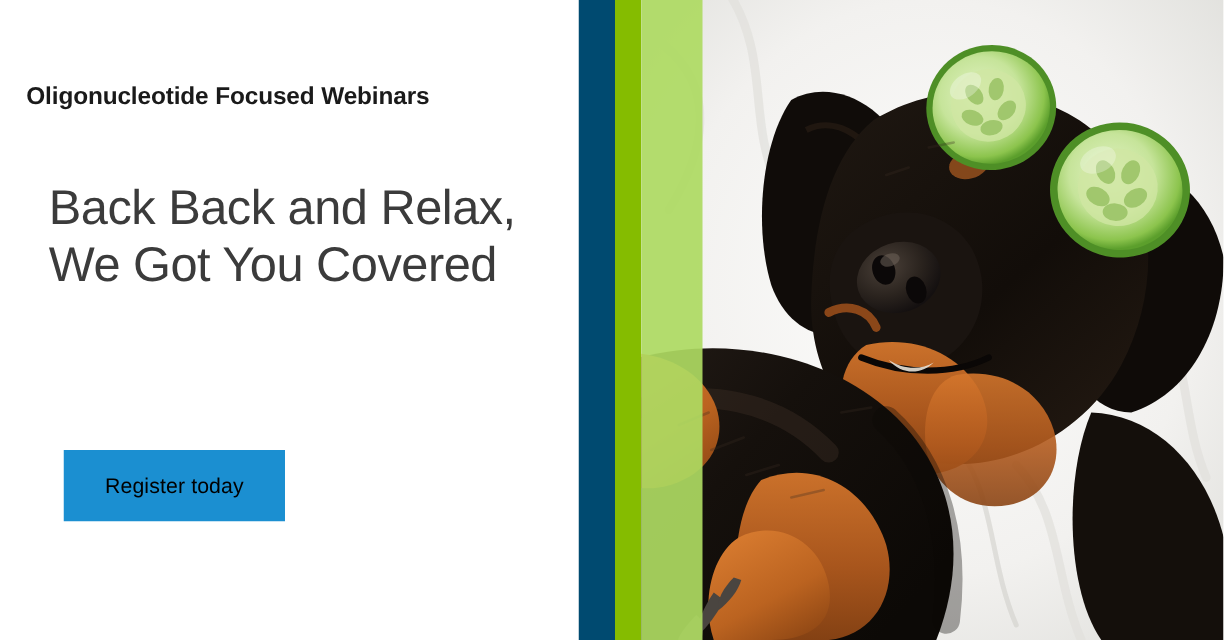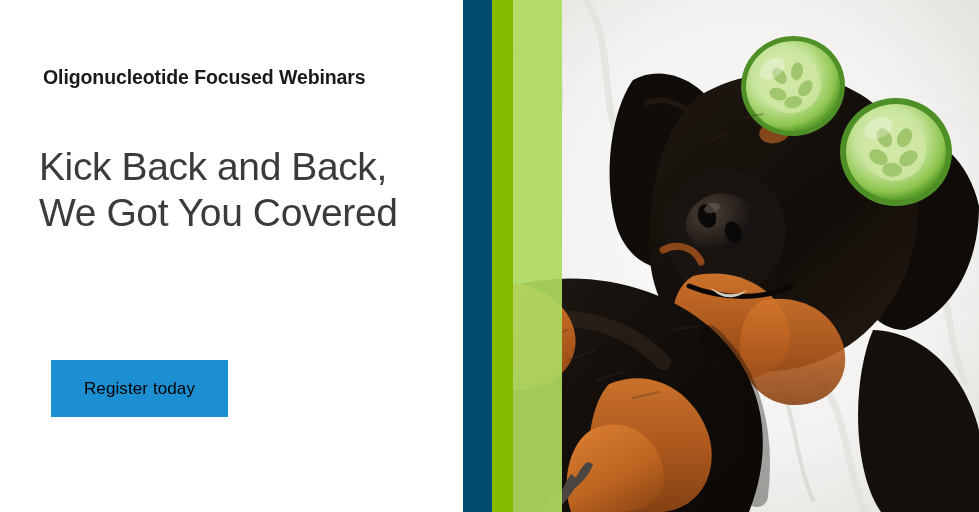--- a/index.html
+++ b/index.html
@@ -18,21 +18,21 @@
 
   
   #left-panel {
     position: absolute;
     left: 0; top: 0;
     width: 463px; height: 512px;
     background: #ffffff;
   }
   #eyebrow {
     position: absolute;
-    left: 43px; top: 66px;
+    left: 21px; top: 66px;
     width: 420px;
     font-size: 19.5px;
     font-weight: bold;
     letter-spacing: -0.1px;
     color: #1a1a1a;
     white-space: nowrap;
   }
   #headline {
     position: absolute;
     left: 39px; top: 144px;
@@ -81,21 +81,21 @@
 </style>
 </head>
 <body>
 
 <div id="banner">
 
   <div id="left-panel">
 
     <div id="eyebrow">Oligonucleotide Focused Webinars</div>
 
-    <div id="headline">Kick Back and Back,
+    <div id="headline">Back Back and Relax,
 We Got You Covered</div>
 
     <button id="cta-button">Register today</button>
   </div>
 
   <div class="band" id="band-navy"></div>
   <div class="band" id="band-green"></div>
 
   <div id="photo">
     <svg viewBox="0 0 466 512" xmlns="http://www.w3.org/2000/svg" aria-hidden="true">

